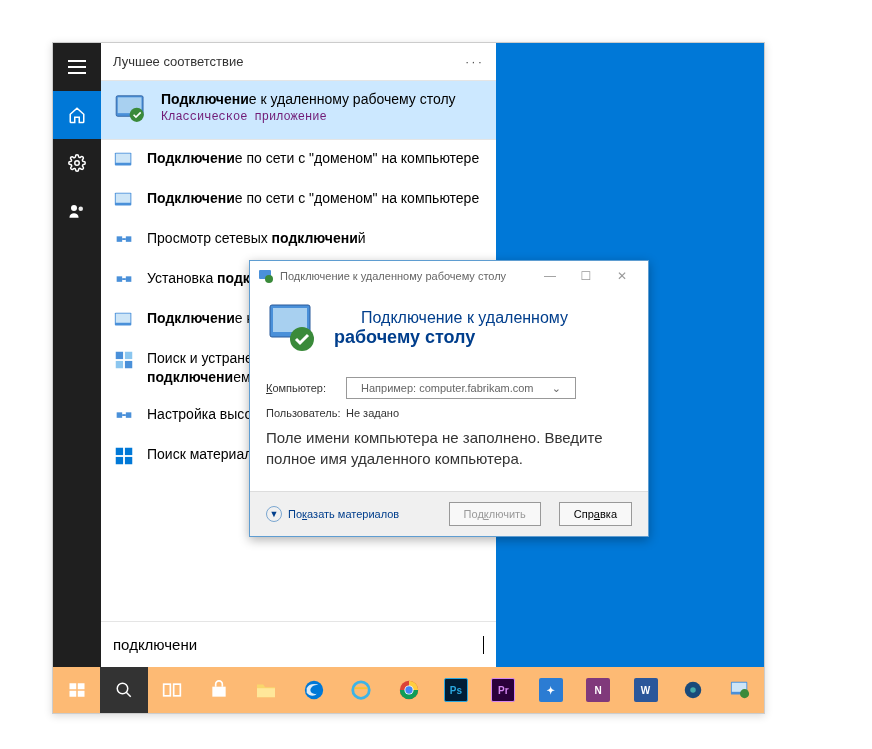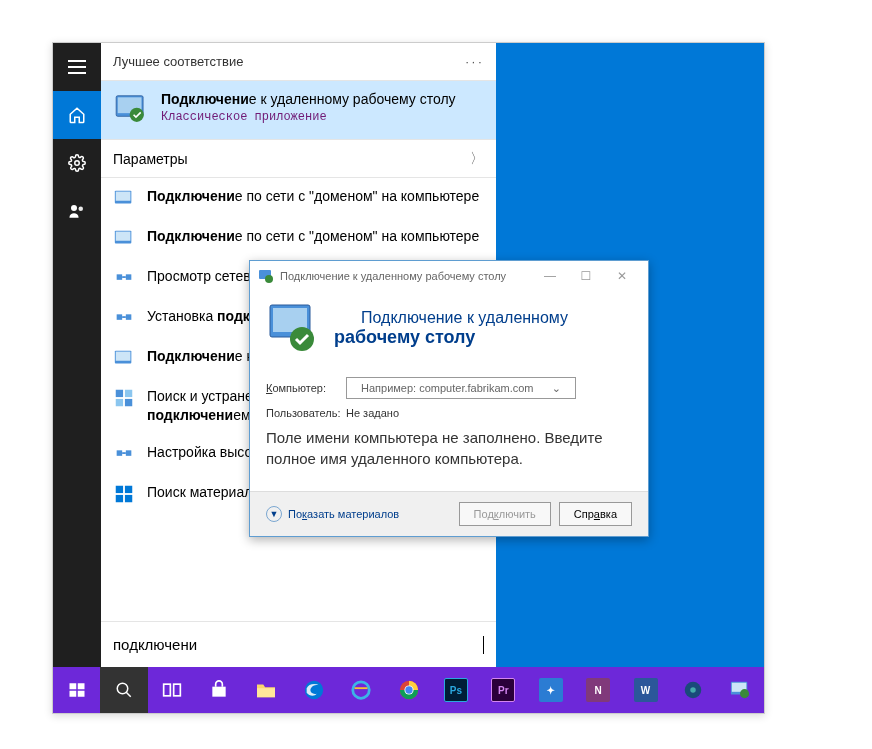--- a/index.html
+++ b/index.html
@@ -20,21 +20,21 @@
 .section-header { height: 38px; display: flex; align-items: center; justify-content: space-between; padding: 0 12px; border-bottom: 1px solid #e5e5e5; font-size: 14px; color: #000; cursor: pointer; }
 .chevron { font-size: 14px; color: #666; }
 .list { flex: 1; overflow: hidden; }
 .li { display: flex; align-items: flex-start; padding: 9px 12px; cursor: pointer; }
 .li-icon { width: 22px; height: 22px; margin-right: 12px; flex-shrink: 0; }
 .li-text { font-size: 14px; color: #000; line-height: 1.35; }
 .search-box { height: 46px; border-top: 1px solid #e5e5e5; padding: 0 12px; display: flex; align-items: center; }
 .search-input { border: none; outline: none; font-size: 15px; width: 100%; color: #000; }
 .caret { display: inline-block; width: 1px; height: 18px; background: #000; margin-left: 1px; vertical-align: middle; animation: blink 1s infinite; }
 @keyframes blink { 50% { opacity: 0; } }
-.taskbar { position: absolute; left: 0; bottom: 0; width: 100%; height: 46px; background: #6d28d9; display: flex; align-items: center; }
+.taskbar { position: absolute; left: 0; bottom: 0; width: 100%; height: 46px; background: #fdba74; display: flex; align-items: center; }
 .tb-item { width: 48px; height: 46px; display: flex; align-items: center; justify-content: center; cursor: pointer; }
 .rdp-window { position: absolute; left: 196px; top: 217px; width: 400px; background: #fff; border: 1px solid #5f9dd1; box-shadow: 0 3px 10px rgba(0,0,0,0.3); }
 .rdp-title { height: 30px; display: flex; align-items: center; padding: 0 8px; background: #fff; }
 .rdp-title-icon { width: 16px; height: 16px; margin-right: 6px; }
 .rdp-title-text { font-size: 11px; color: #666; flex: 1; }
 .title-controls { display: flex; }
 .tc { width: 36px; height: 26px; display: flex; align-items: center; justify-content: center; color: #999; cursor: pointer; font-size: 12px; }
 .rdp-header { display: flex; align-items: center; padding: 10px 16px 16px; }
 .rdp-big-icon { width: 54px; height: 54px; margin-right: 14px; }
 .rdp-ht { color: #003e8c; }
@@ -42,21 +42,21 @@
 .rdp-ht .h2 { font-size: 18px; font-weight: 700; }
 .rdp-body { padding: 6px 16px 14px; font-size: 11px; color: #333; }
 .fr { display: flex; align-items: center; margin-bottom: 8px; }
 .fr-label { width: 80px; }
 .fr-label u { text-decoration: underline; }
 .combo { flex: 1; display: flex; align-items: center; border: 1px solid #999; height: 22px; padding: 0 14px; font-size: 11px; color: #666; background: #fff; max-width: 230px; justify-content: space-between; }
 .msg { font-size: 15px; color: #333; line-height: 1.4; margin: 8px 0; }
 .rdp-footer { display: flex; align-items: center; justify-content: space-between; padding: 10px 16px; border-top: 1px solid #ddd; background: #f0f0f0; }
 .toggle { display: flex; align-items: center; font-size: 11px; color: #003e8c; cursor: pointer; }
 .toggle-circ { width: 16px; height: 16px; border: 1px solid #7ba7d1; border-radius: 50%; display: flex; align-items: center; justify-content: center; margin-right: 6px; color: #003e8c; font-size: 9px; }
-.btns { display: flex; gap: 8px; justify-content: space-between; }
+.btns { display: flex; gap: 18px; justify-content: space-between; }
 .btn { height: 24px; padding: 0 14px; font-size: 11px; border: 1px solid #999; background: #f8f8f8; cursor: pointer; }
 .btn.disabled { color: #999; }
 .bold { font-weight: 700; }
 .tb-app { width: 24px; height: 24px; border-radius: 2px; display:flex; align-items:center; justify-content:center; font-size:10px; font-weight:700; color:#fff; }
 </style>
 </head>
 <body>
 
 <div class="frame">
   <div class="desktop"></div>
@@ -101,24 +101,20 @@
           <rect x="6" y="8" width="30" height="20" fill="#a8d0f0"></rect>
           <circle cx="30" cy="30" r="9" fill="#3a8a3a"></circle>
           <path d="M26 30l3 3 6-6" stroke="#fff" stroke-width="2" fill="none"></path>
         </svg>
       <div class="best-text">
         <div class="line1"><span class="bold">Подключени</span><span>е</span><span> к удаленному рабочему столу</span></div>
         <div class="line2">Классическое приложение</div>
       </div>
     </div>
 
-    <div class="section-header">
-      <span>Параметры</span>
-      <span class="chevron">〉</span>
-    </div>
 
     <div class="list">
       <div class="li">
         <svg class="li-icon" viewBox="0 0 24 24">
             <rect x="2" y="4" width="18" height="14" fill="#4a90d9" rx="1"></rect>
             <rect x="3" y="5" width="16" height="10" fill="#cde5f7"></rect>
           </svg>
         <div class="li-text"><span></span><span class="bold">Подключени</span><span>е по сети с "доменом" на компьютере</span></div>
       </div>
       <div class="li">

